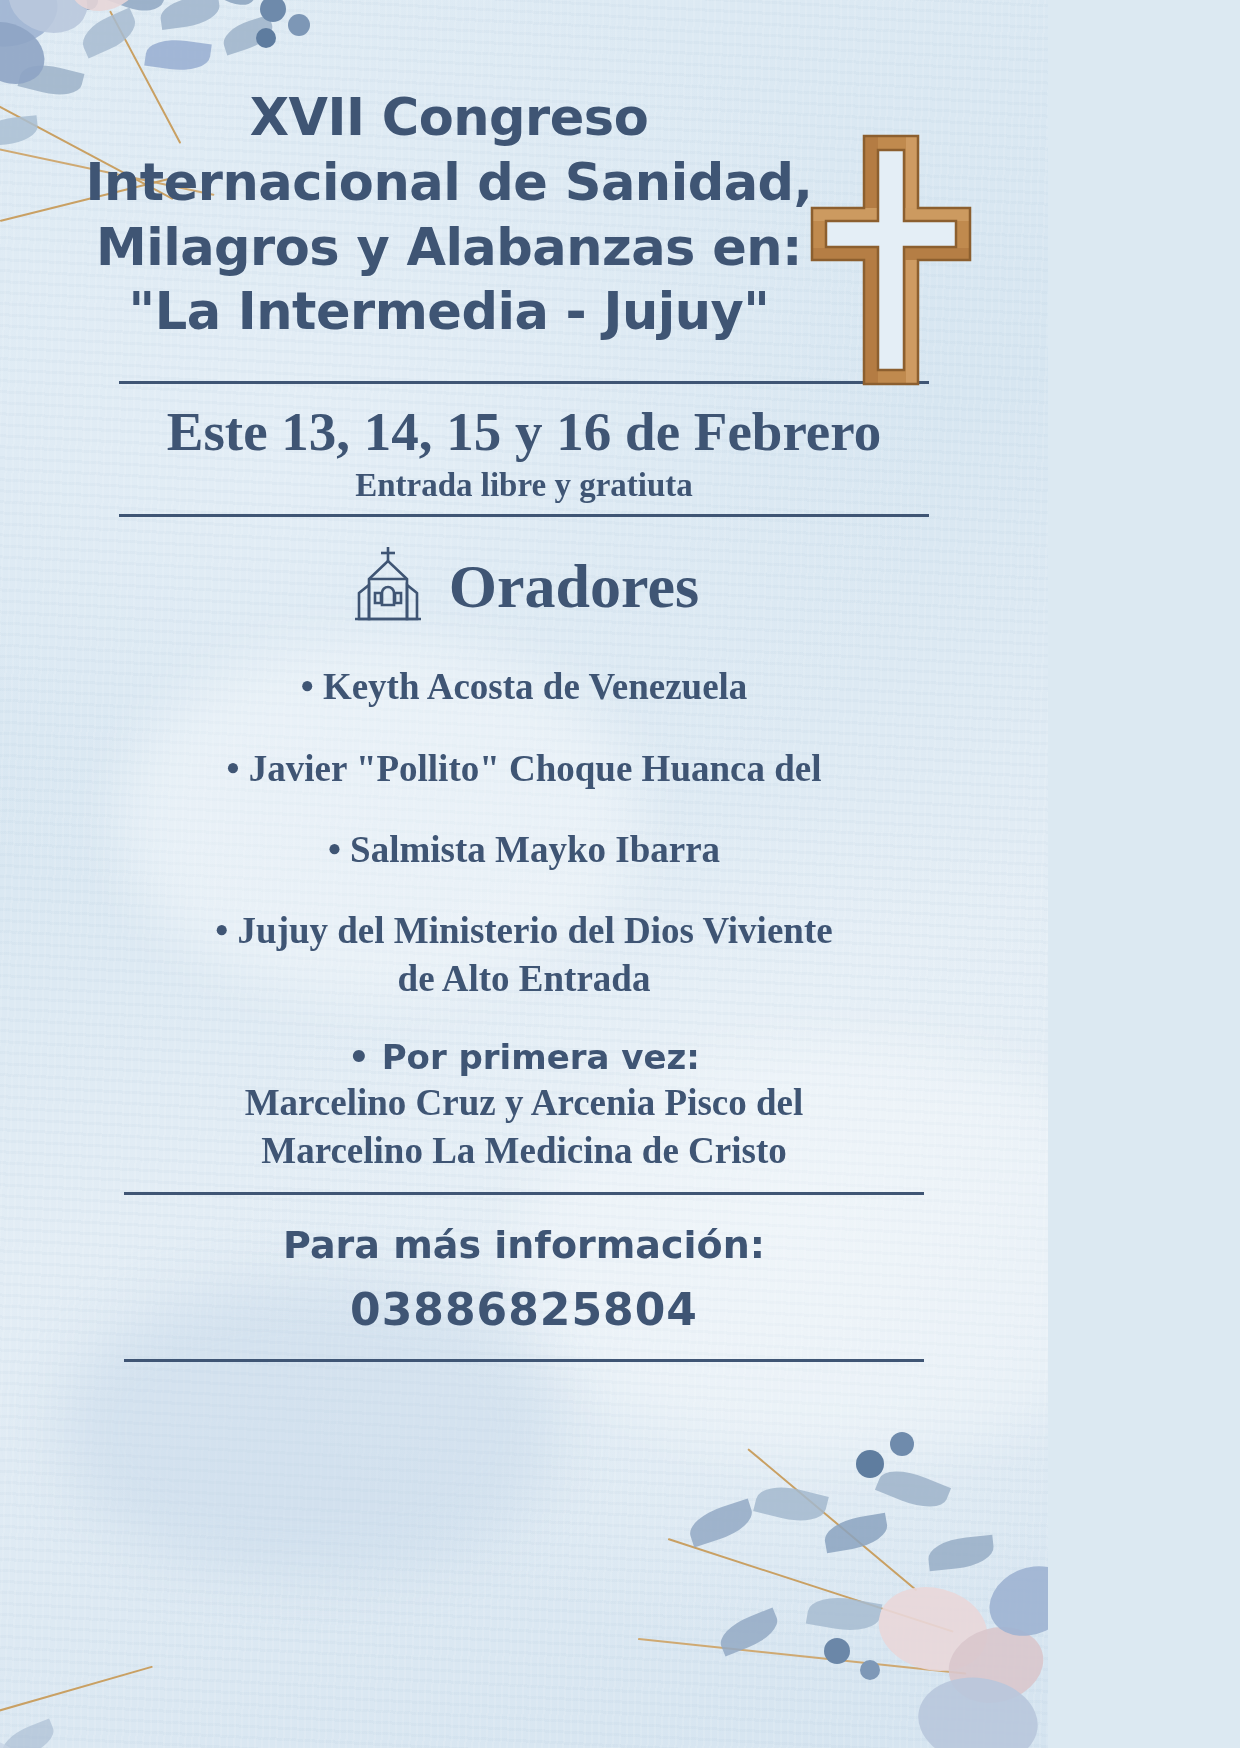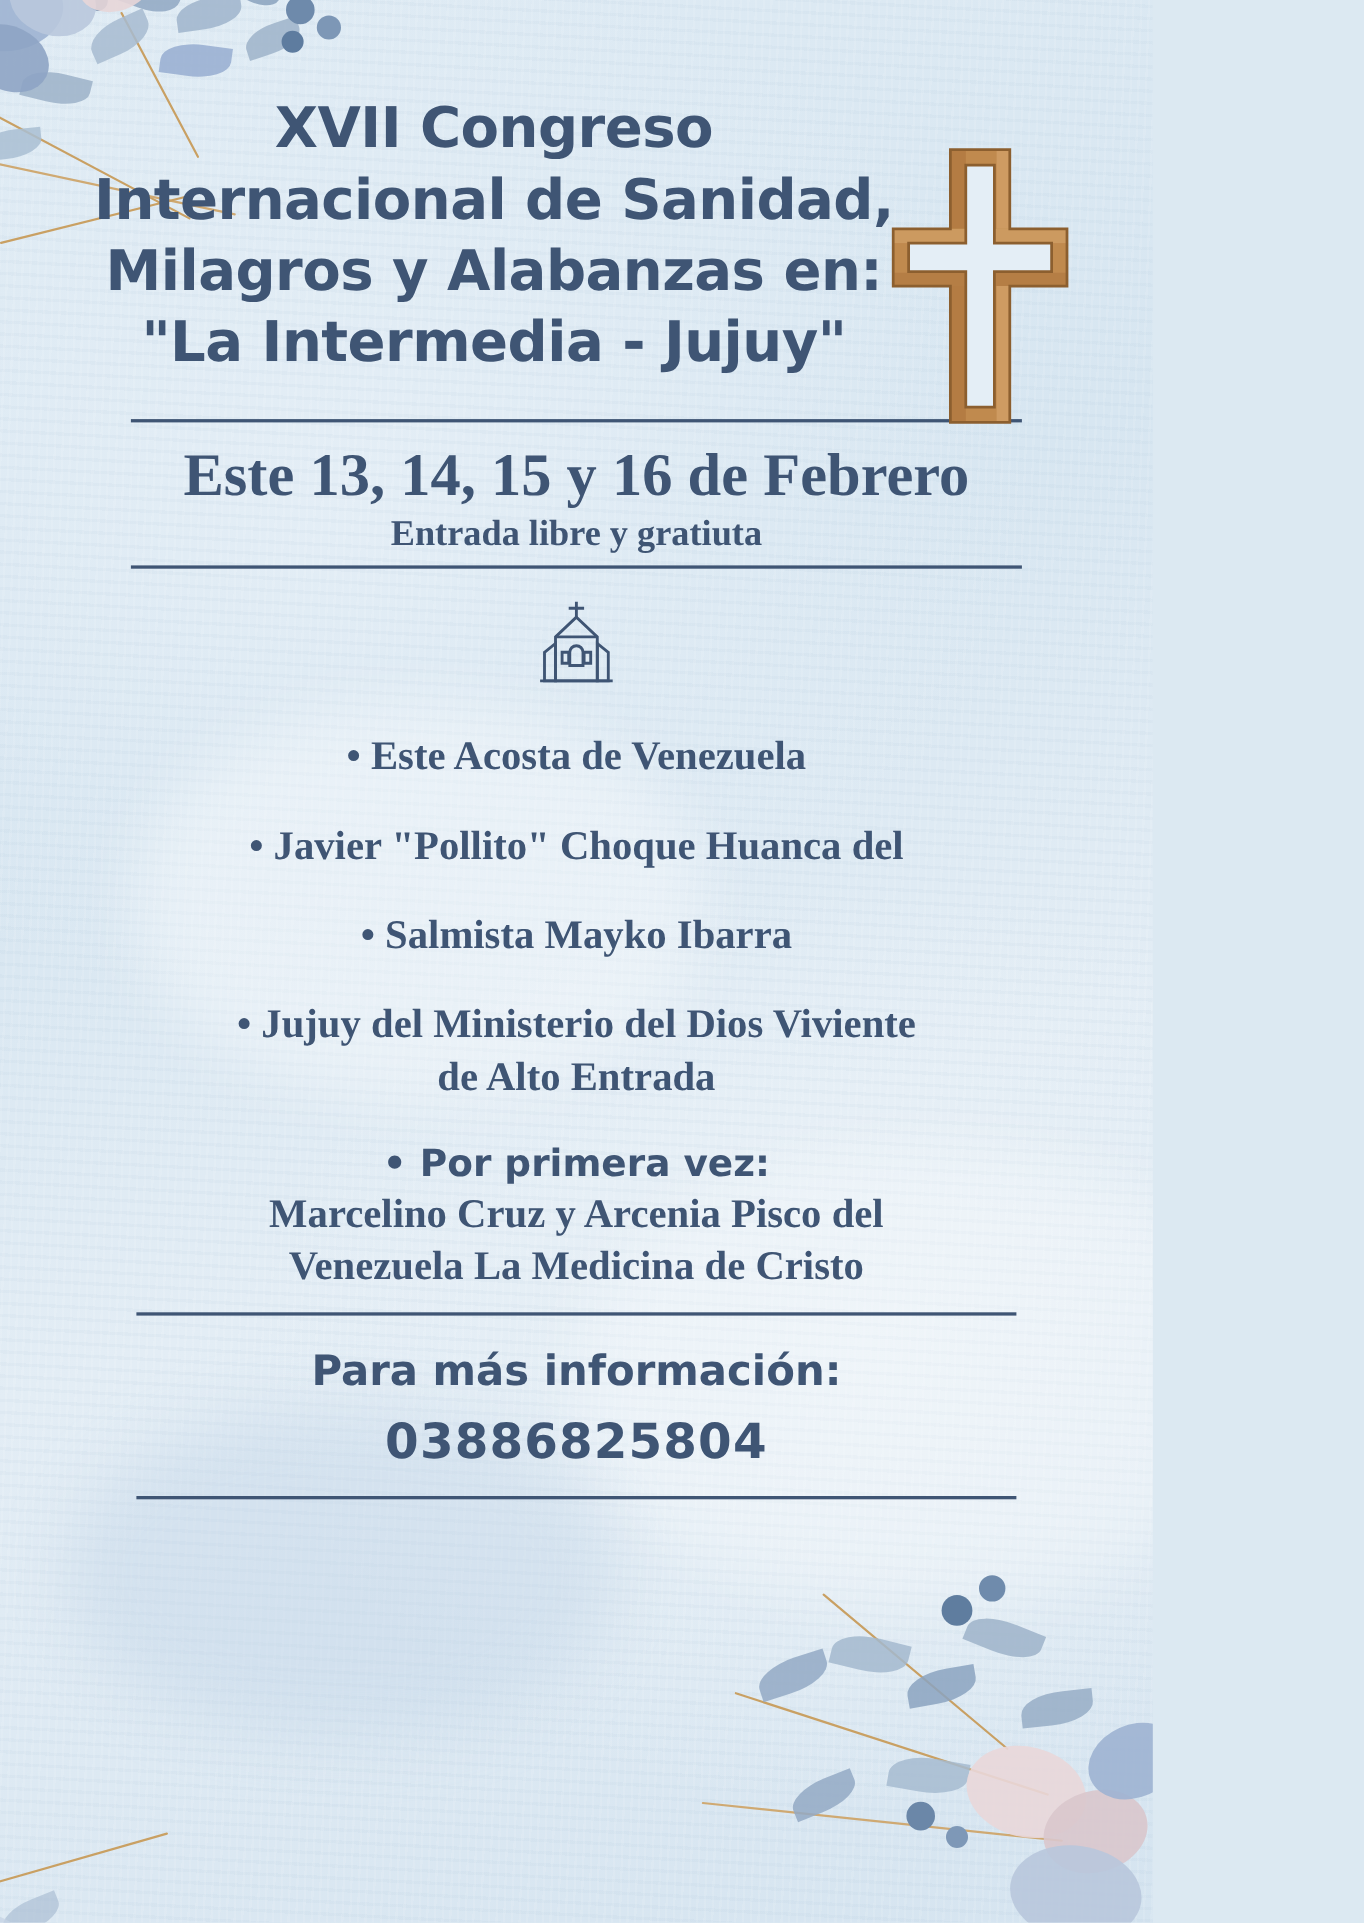--- a/index.html
+++ b/index.html
@@ -290,43 +290,44 @@
           <path d="M39 18 L20 36 v40 h38 V36 Z"></path>
           <path d="M20 36 h38"></path>
           <path d="M10 50 L20 42 v34 H10 Z"></path>
           <path d="M68 50 L58 42 v34 h10 Z"></path>
           <path d="M39 44 a6 6 0 0 1 6 6 v12 h-12 V50 a6 6 0 0 1 6 -6 Z"></path>
           <path d="M26 50 h6 v10 h-6 Z"></path>
           <path d="M46 50 h6 v10 h-6 Z"></path>
           <path d="M6 76 h66"></path>
         </svg>
       </span>
-    </div>
-
-    <div class="speaker">
-      <div>• Este Acosta de Venezuela</div>
+      <h2>Oradores</h2>
+    </div>
+
+    <div class="speaker">
+      <div>• Keyth Acosta de Venezuela</div>
     </div>
 
     <div class="speaker">
       <div>• Javier "Pollito" Choque Huanca del</div>
     </div>
 
     <div class="speaker">
       <div>• Salmista Mayko Ibarra</div>
     </div>
 
     <div class="speaker">
       <div>• Jujuy del Ministerio del Dios Viviente</div>
       <div>de Alto Entrada</div>
     </div>
 
     <div class="speaker">
       <div class="lead-bold">• Por primera vez:</div>
       <div>Marcelino Cruz y Arcenia Pisco del</div>
-      <div>Venezuela La Medicina de Cristo</div>
+      <div>Marcelino La Medicina de Cristo</div>
     </div>
 
     <div class="rule rule-low"></div>
 
     <div class="info-block">
       <div class="info-label">Para más información:</div>
       <div class="info-phone">03886825804</div>
     </div>
 
     <div class="rule rule-bottom"></div>

